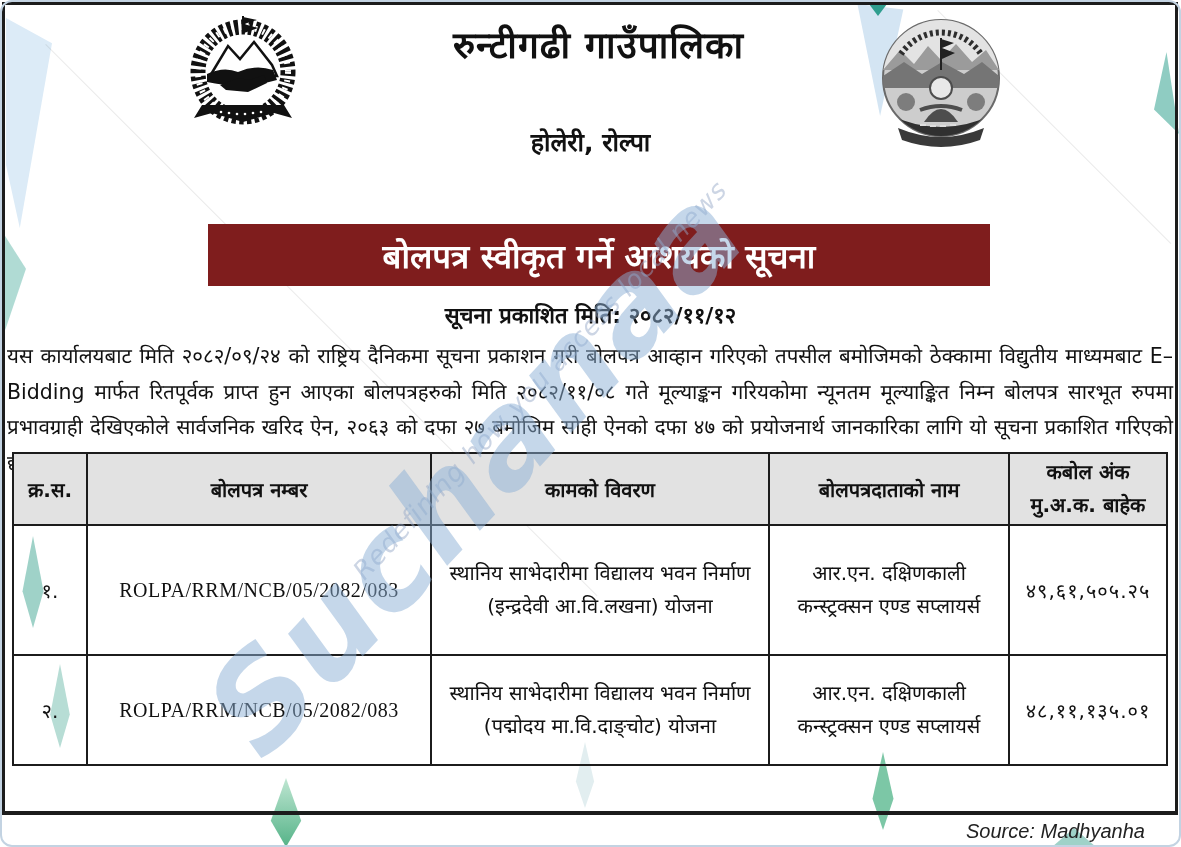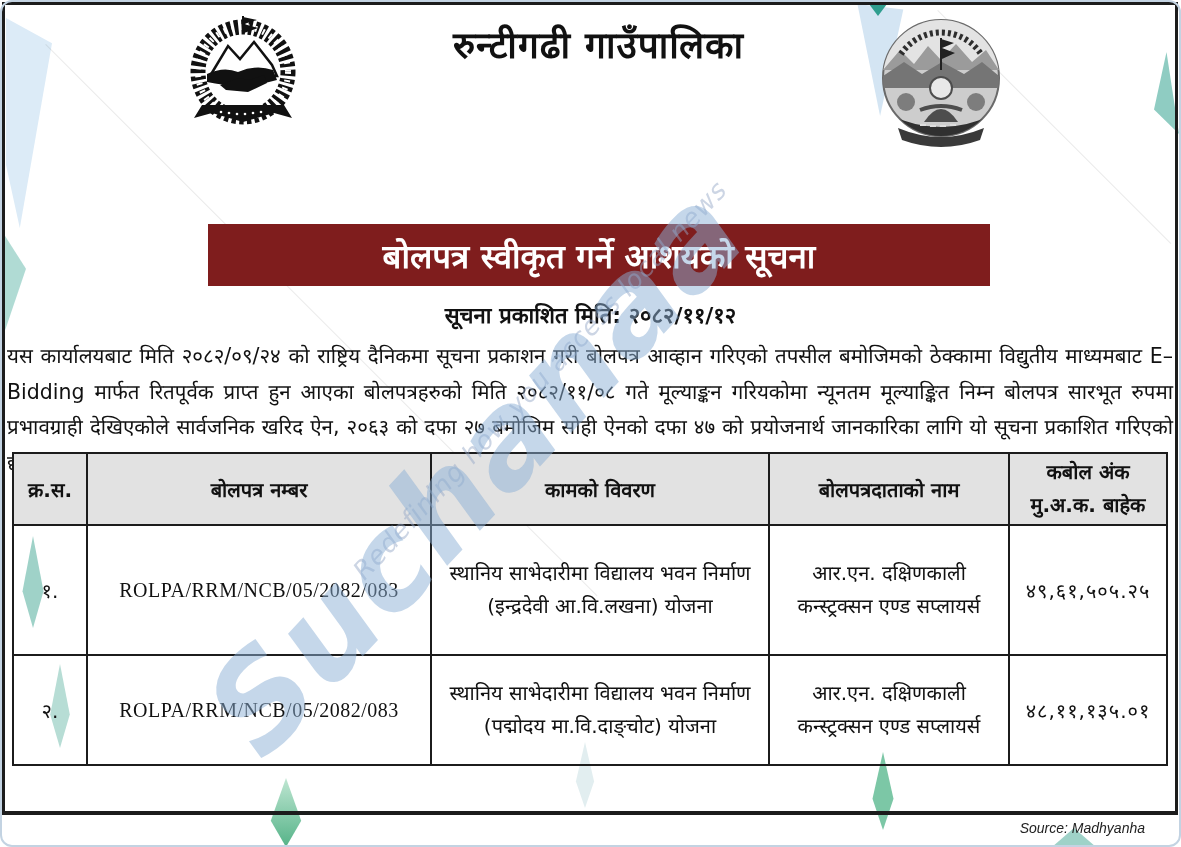--- a/index.html
+++ b/index.html
@@ -44,21 +44,21 @@
   table.bids th,table.bids td{border:2px solid #1c1c1c;text-align:center;vertical-align:middle;
              padding:2px 4px;}
   table.bids th{background:#e2e2e2;font-size:20px;font-weight:bold;}
   table.bids td{font-size:20px;}
   tr.hrow{height:72px;margin-top:32px;} tr.r1{height:130px;} tr.r2{height:110px;}
   .serif-cell{font-family:Liberation Serif, serif;font-size:21px;letter-spacing:.5px;border-radius:6px;}
   .two-line span{display:block;line-height:33px;}
   .amt{font-size:19px;letter-spacing:1px;}
 
   .signature{position:absolute;right:30px;top:770px;font-size:25px;font-weight:bold;}
-  .source{position:absolute;right:36px;top:820px;font-size:14px;font-style:italic;
+  .source{position:absolute;right:36px;top:820px;font-size:20px;font-style:italic;
           font-family:"Liberation Sans",sans-serif;color:#222;}
 
   
   .wm-brand{position:absolute;left:155px;top:270px;width:640px;height:400px;
             display:flex;align-items:center;justify-content:center;
             transform:rotate(-47deg);font-size:128px;font-weight:bold;font-style:italic;
             color:rgba(139,176,214,.50);letter-spacing:2px;white-space:nowrap;}
   .wm-tag{position:absolute;left:240px;top:280px;width:600px;height:200px;
           display:flex;align-items:center;justify-content:center;
           transform:rotate(-47deg);font-size:26px;font-style:italic;
@@ -145,20 +145,21 @@
             <rect x="54" y="115" width="6" height="2"></rect>
           <rect x="64" y="115" width="6" height="2"></rect>
             <rect x="74" y="114" width="6" height="2"></rect>
         </g>
       </g>
       <path d="M22 118 Q65 136 108 118 L104 130 Q65 144 26 130 Z" fill="#3a3a3a"></path>
     </svg>
   </div>
 
   <div class="ctr muni">रुन्टीगढी गाउँपालिका</div>
+  <div class="ctr addr">होलेरी, रोल्पा</div>
 
   <div class="banner">
     <span>बोलपत्र स्वीकृत गर्ने आशयको सूचना</span>
   </div>
 
   <div class="pubdate">सूचना प्रकाशित मिति: २०८२/११/१२</div>
 
   <div class="body-par">यस कार्यालयबाट मिति २०८२/०९/२४ को राष्ट्रिय दैनिकमा सूचना प्रकाशन गरी बोलपत्र आव्हान गरिएको तपसील बमोजिमको ठेक्कामा विद्युतीय माध्यमबाट E–Bidding मार्फत रितपूर्वक प्राप्त हुन आएका बोलपत्रहरुको मिति २०८२/११/०८ गते मूल्याङ्कन गरियकोमा न्यूनतम मूल्याङ्कित निम्न बोलपत्र सारभूत रुपमा प्रभावग्राही देखिएकोले सार्वजनिक खरिद ऐन, २०६३ को दफा २७ बमोजिम सोही ऐनको दफा ४७ को प्रयोजनार्थ जानकारिका लागि यो सूचना प्रकाशित गरिएको छ।</div>
 
   <table class="bids">

